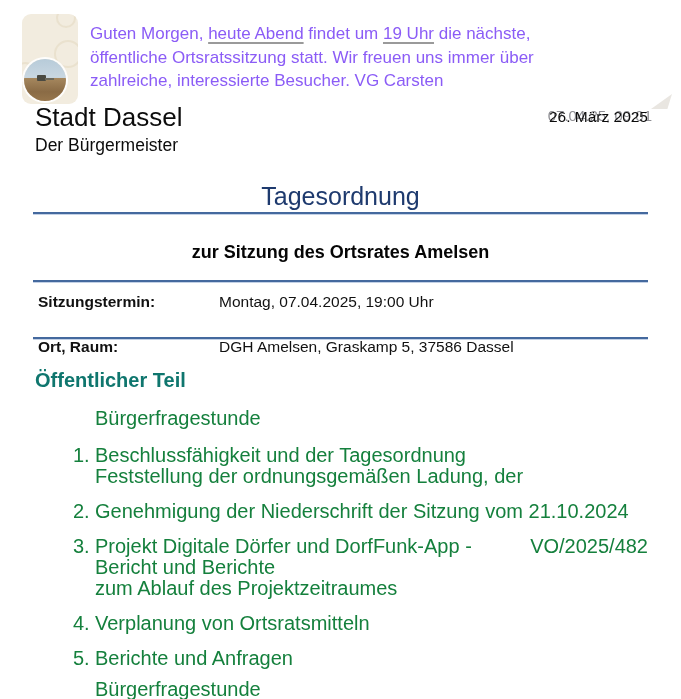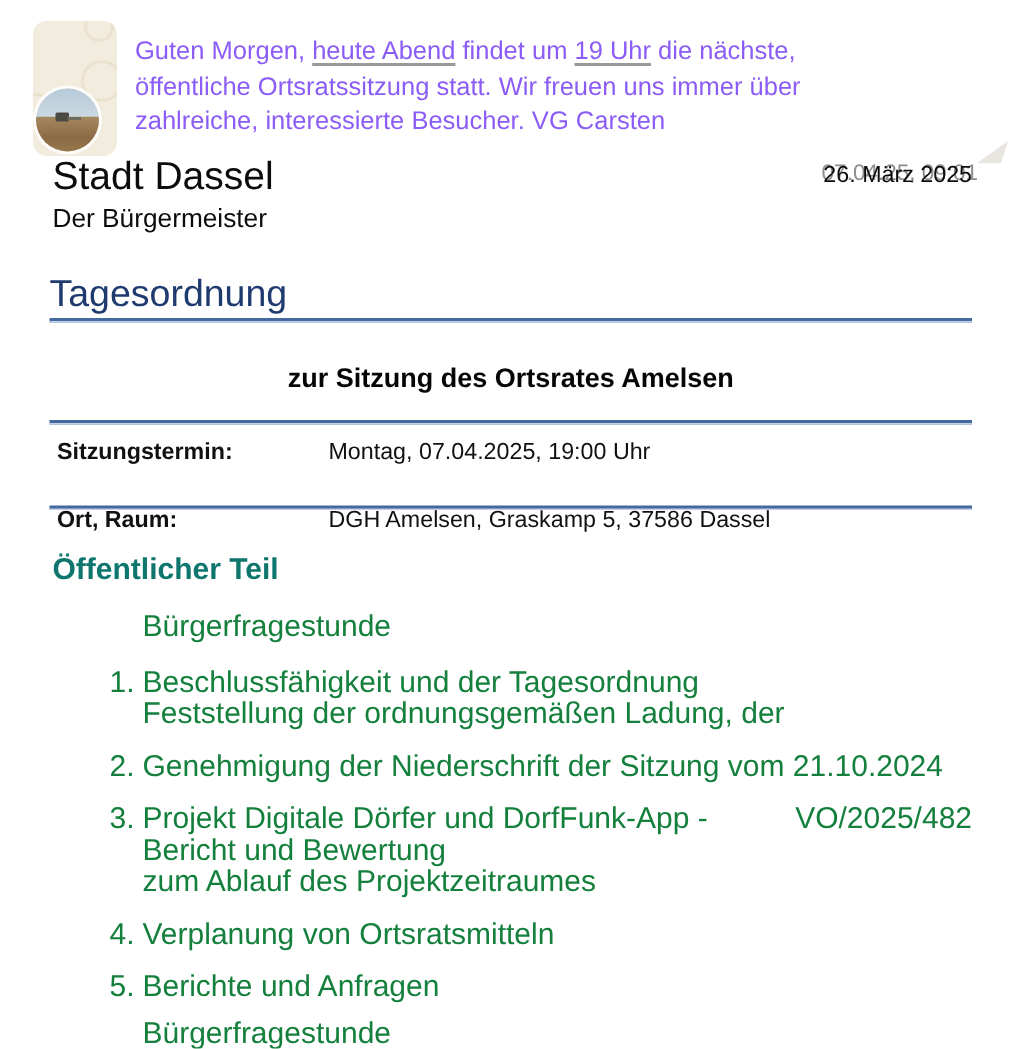--- a/index.html
+++ b/index.html
@@ -51,21 +51,21 @@
   }
 
   
   .doc-date{
     position:absolute;top:108px;right:33px;font-size:15.5px;color:#0c0c0c;
   }
   .sender{position:absolute;left:35px;top:102px;font-size:26px;color:#0c0c0c;}
   .sender-sub{position:absolute;left:35px;top:135px;font-size:17.5px;color:#0c0c0c;}
 
   .doc-title{
-    position:absolute;left:33px;top:182px;width:615px;
+    position:absolute;left:33px;top:182px;width:615px;text-align:center;
     font-size:25px;color:#1e3a6e;
   }
   .rule{
     position:absolute;left:33px;width:615px;height:2px;
     background:#44699e;border-bottom:1px solid #c3d1e6;
   }
   .rule-1{top:212px;}
   .rule-2{top:280px;}
   .rule-3{top:337px;}
 
@@ -154,21 +154,21 @@
     <div class="num">2.</div>
     <div class="body">
       <div>Genehmigung der Niederschrift der Sitzung vom 21.10.2024</div>
     </div>
   </div>
 
   <div class="item">
     <div class="num">3.</div>
     <div class="body">
       <div class="l1row">
-        <span>Projekt Digitale Dörfer und DorfFunk-App - Bericht und Bewertung</span>
+        <span>Projekt Digitale Dörfer und DorfFunk-App - Bericht und Berichte</span>
         <span class="ref">VO/2025/482</span>
       </div>
       <div>zum Ablauf des Projektzeitraumes</div>
     </div>
   </div>
 
   <div class="item">
     <div class="num">4.</div>
     <div class="body">
       <div>Verplanung von Ortsratsmitteln</div>

